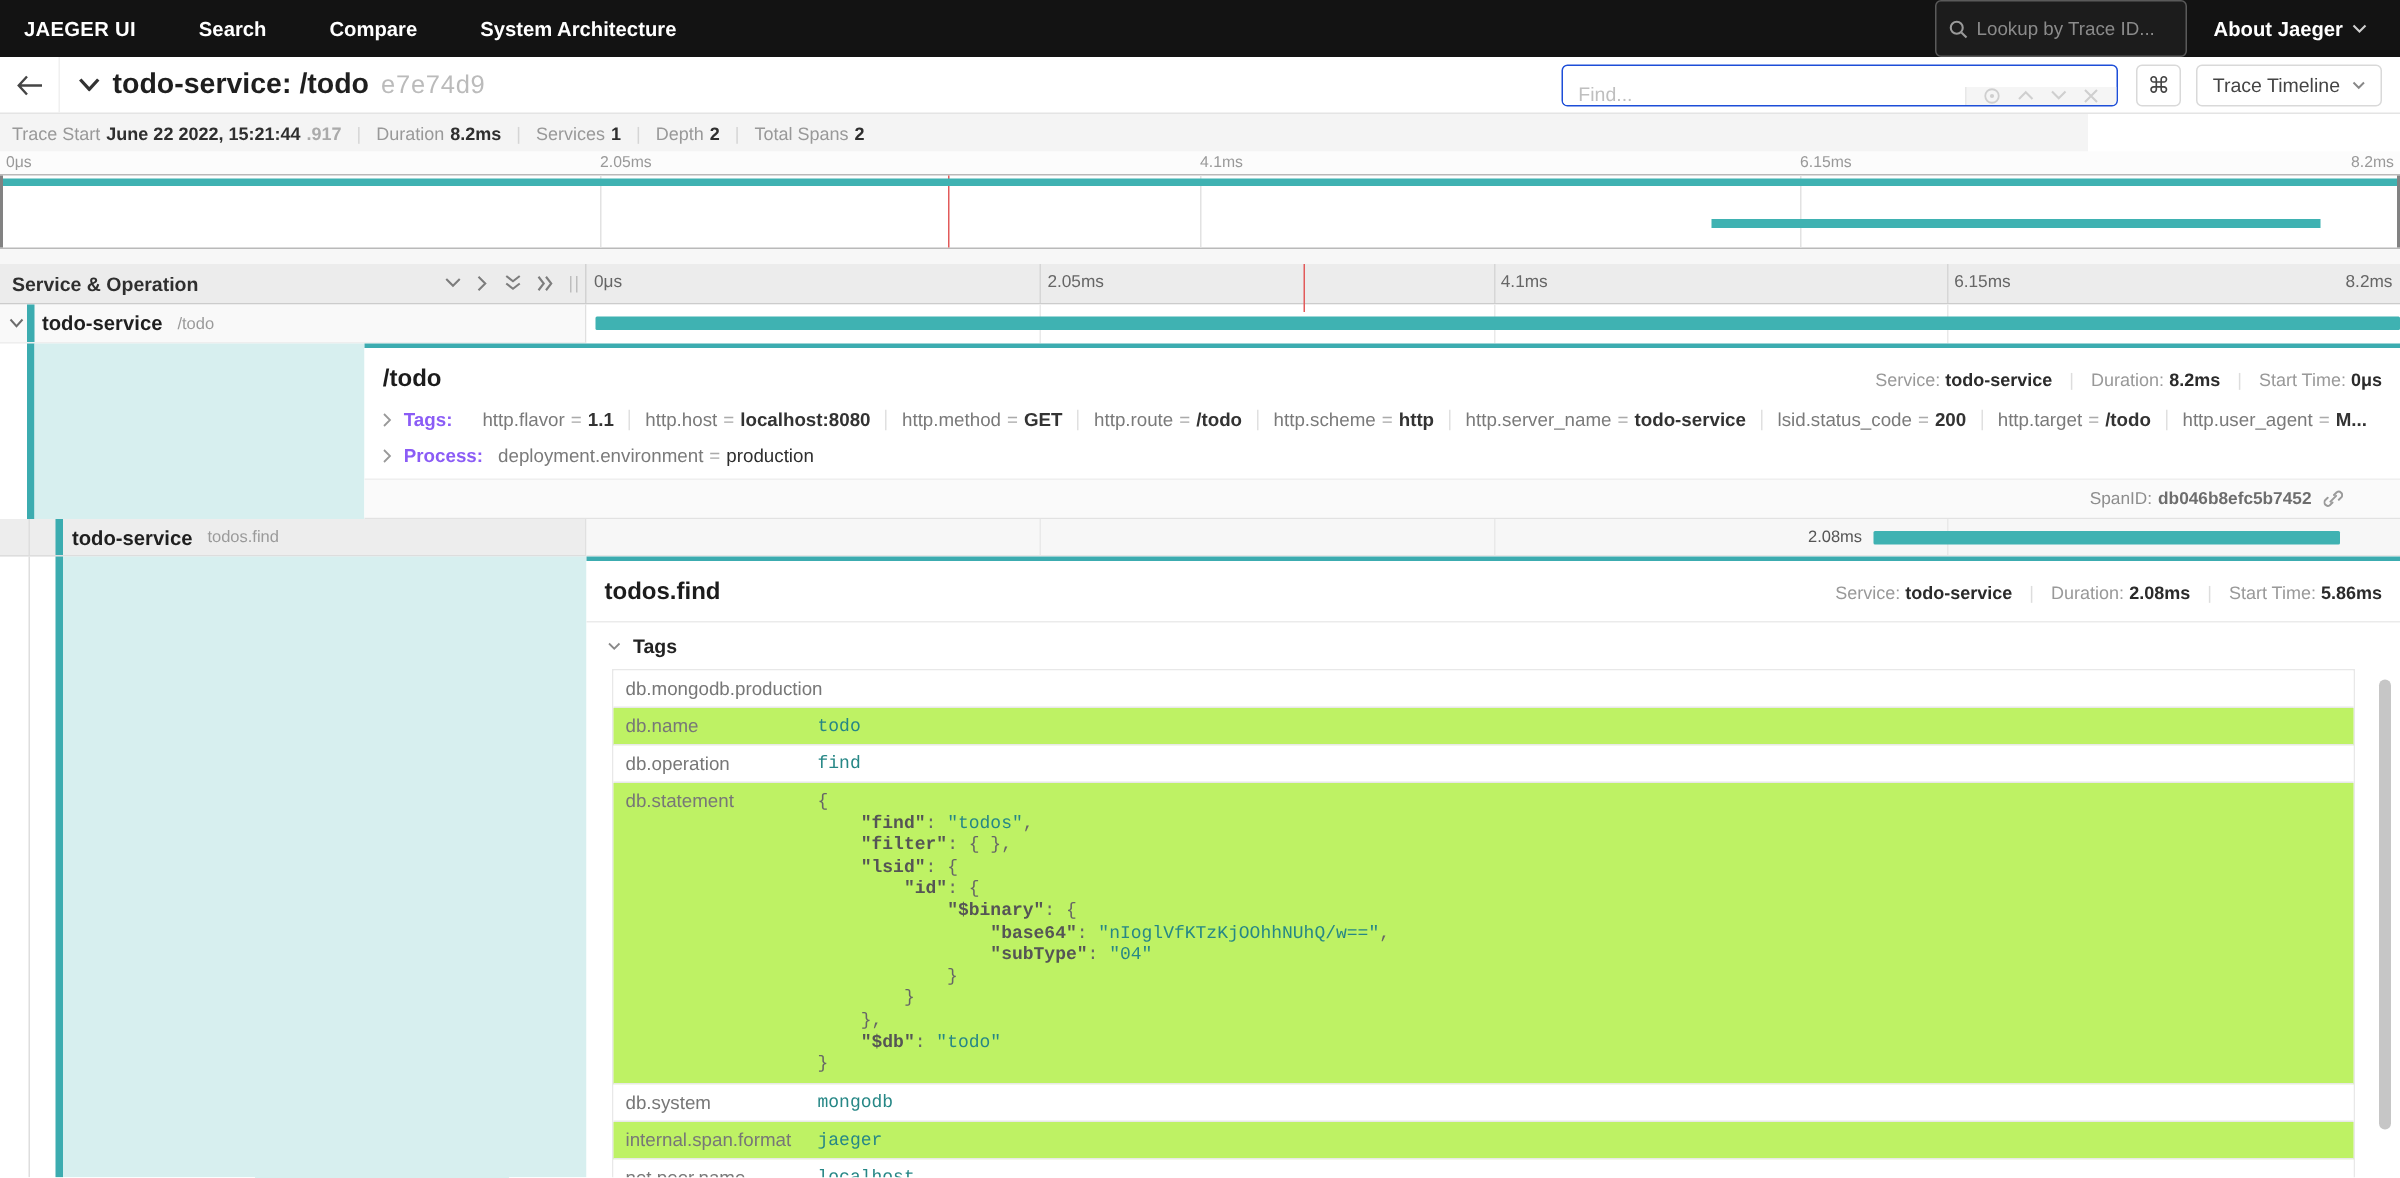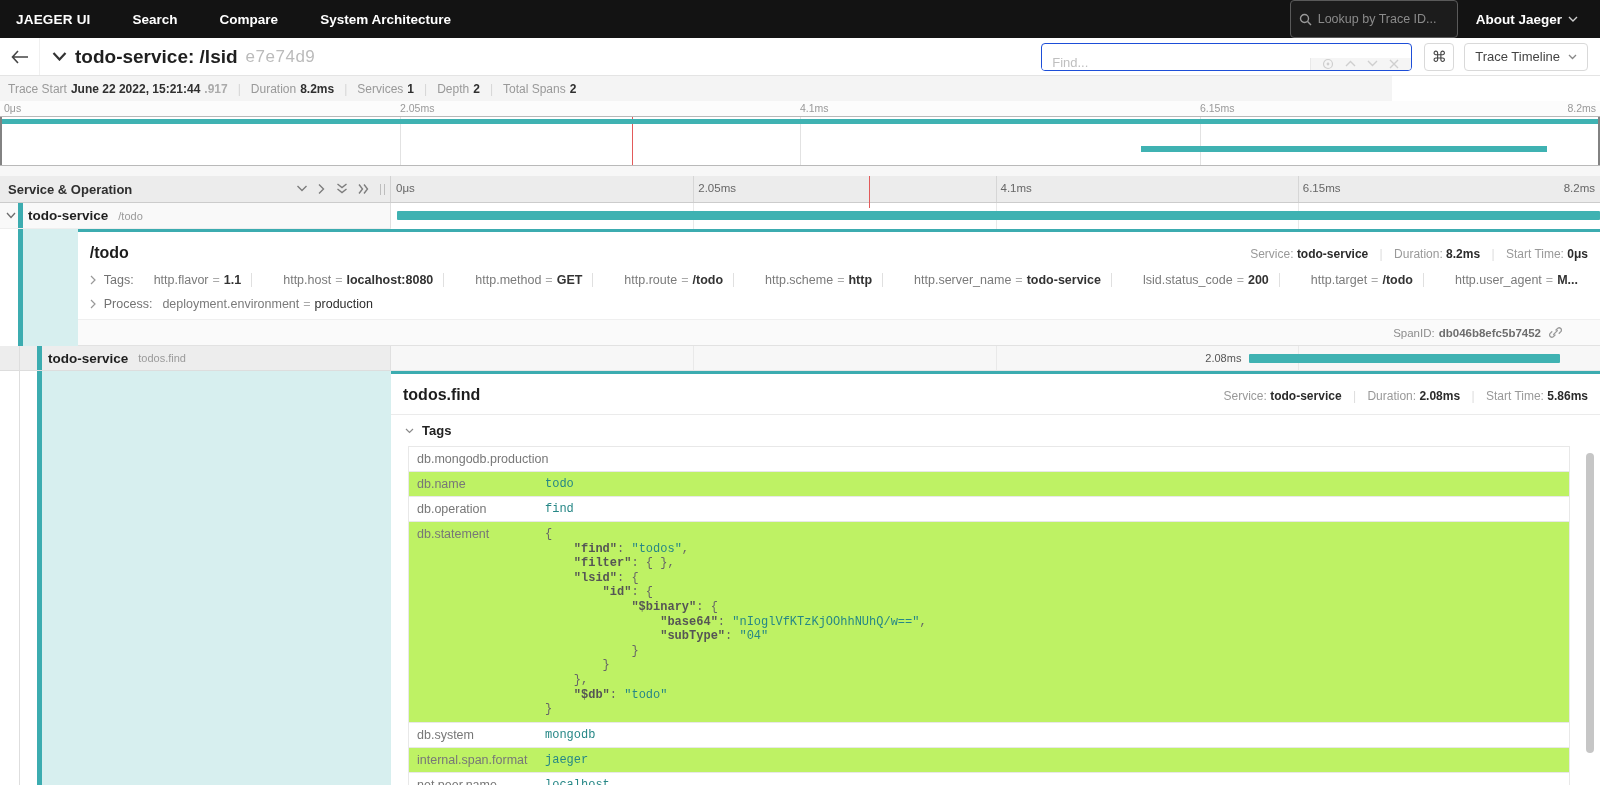--- a/index.html
+++ b/index.html
@@ -94,22 +94,22 @@
   .detail-left { width:391px; position:relative; }
   .detail-fill { position:absolute; top:0; bottom:0; background:#d7efef; }
   .detail-main { flex:1; background:#fff; border-top:3px solid #3cacb0; position:relative; }
   .d-head { display:flex; align-items:baseline; padding:12px 12px 6px 12px; }
   .d-title { font-size:16px; font-weight:bold; color:#1c1c1c; }
   .d-meta { margin-left:auto; font-size:12px; color:#999; white-space:nowrap; }
   .d-meta b { color:#2b2b2b; }
   .d-meta .sep { color:#ddd; margin:0 8px; }
   .accordion-line { display:flex; align-items:center; padding:5px 12px; font-size:12.5px; color:#777; }
   .acc-chev { margin-right:8px; display:flex; flex:none; }
-  .acc-label { font-weight:normal; color:#737373; margin-right:10px; }
-  .pills { display:flex; align-items:flex-end; overflow:hidden; white-space:nowrap;gap:21px; }
+  .acc-label { font-weight:bold; color:#8b5cf6; margin-right:10px; }
+  .pills { display:flex; align-items:flex-end; overflow:hidden; white-space:nowrap; }
   .pill { padding:0 10px; border-right:1px solid #e0e0e0; }
   .pill:last-child { border-right:none; }
   .pill .k { color:#7a7a7a; } .pill .eq { color:#aaa; margin:0 4px; } .pill .v { color:#333; font-weight:600; }
   .d-footer { position:absolute; left:0; right:0; bottom:0; height:26px; background:#fafafa; border-top:1px solid #efefef;
     display:flex; align-items:center; justify-content:flex-end; padding-right:38px; font-size:11.5px; color:#8d8d8d; }
   .d-footer b { color:#6d6d6d; font-weight:600; margin-left:4px; }
   .d-footer svg { margin-left:8px; }
   .tags-head { display:flex; align-items:center; padding:8px 12px 6px 14px; font-size:13px; }
   .tags-head .t { font-weight:bold; color:#222; margin-left:8px; }
   .kv-table { margin:2px 30px 0 17px; border:1px solid #e8e8e8; border-bottom:none; font-size:12.5px; }
@@ -152,21 +152,21 @@
     <div class="back-btn">
       <svg width="18" height="14" viewBox="0 0 18 14">
           <path d="M7 1 L1.5 7 L7 13 M1.5 7 H17" fill="none" stroke="#454545" stroke-width="1.6"></path>
         </svg>
     </div>
     <div class="title-chev">
       <svg width="15" height="9" viewBox="0 0 15 9">
           <polyline points="1.5,1 7.5,7.5 13.5,1" fill="none" stroke="#333" stroke-width="2.2"></polyline>
         </svg>
     </div>
-    <span class="trace-title">todo-service: /lsid</span>
+    <span class="trace-title">todo-service: /todo</span>
     <span class="trace-id">e7e74d9</span>
     <div class="header-right">
       <div class="find-group">
         <input class="find-input" placeholder="Find..." style="">
         <div class="find-tools">
           <span class="tool">
               <svg width="12" height="12" viewBox="0 0 12 12">
                 <circle cx="6" cy="6" r="4.5" fill="none" stroke="#cfcfcf" stroke-width="1.2"></circle>
                 <circle cx="6" cy="6" r="1.4" fill="#cfcfcf"></circle>
               </svg>

